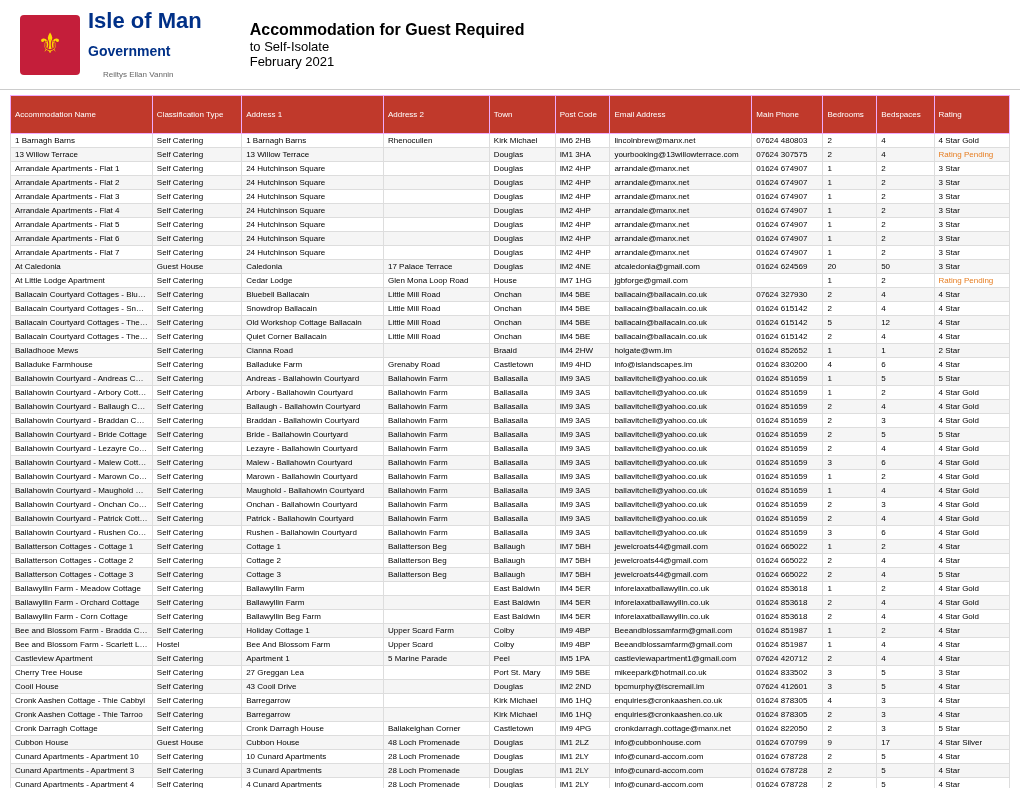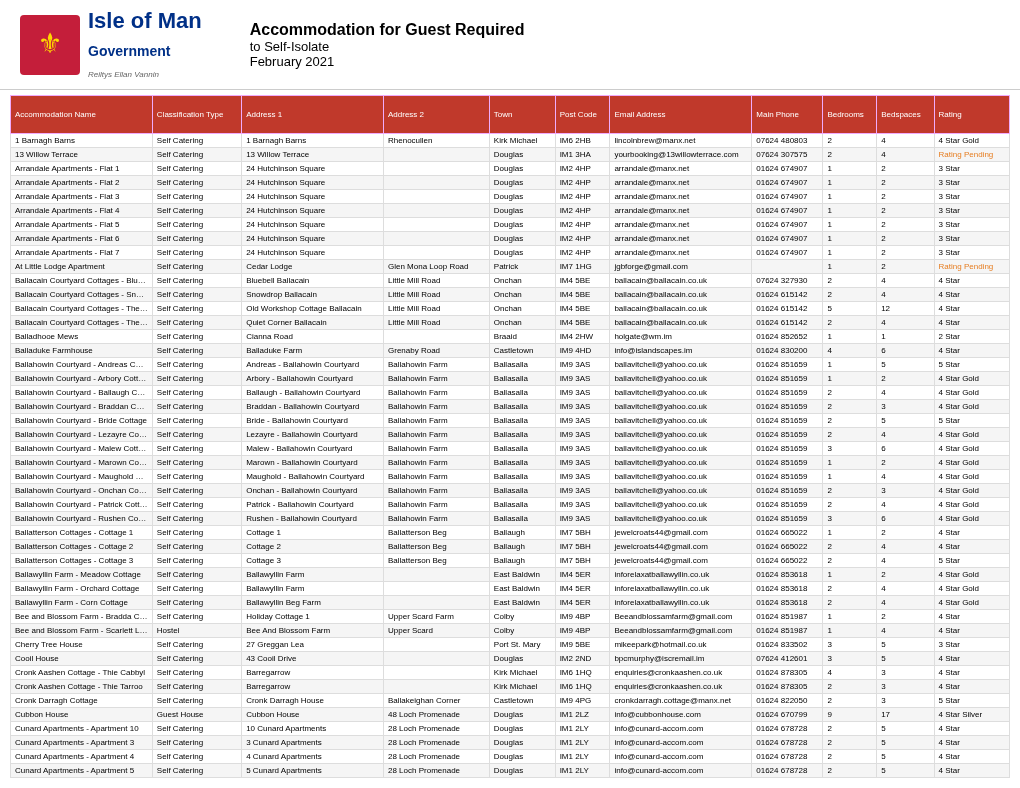--- a/index.html
+++ b/index.html
@@ -40,21 +40,21 @@
     }
     .logo-isle span { color: #003087; }
     .logo-gov {
       font-size: 14px;
       font-weight: bold;
       color: #003087;
     }
     .logo-tagline {
       font-size: 8px;
       color: #666;
-      font-style: italic;
+      margin-left: 15px;
     }
     .header-title {
       margin-left: 28px;
     }
     .header-title h1 {
       font-size: 16px;
       font-weight: bold;
       color: #000;
     }
     .header-title h2 {
@@ -251,25 +251,38 @@
           <td></td>
           <td>Douglas</td>
           <td>IM2 4HP</td>
           <td>arrandale@manx.net</td>
           <td>01624 674907</td>
           <td>1</td>
           <td>2</td>
           <td>3 Star</td>
         </tr>
         <tr>
+          <td>At Caledonia</td>
+          <td>Guest House</td>
+          <td>Caledonia</td>
+          <td>17 Palace Terrace</td>
+          <td>Douglas</td>
+          <td>IM2 4NE</td>
+          <td>atcaledonia@gmail.com</td>
+          <td>01624 624569</td>
+          <td>20</td>
+          <td>50</td>
+          <td>3 Star</td>
+        </tr>
+        <tr>
           <td>At Little Lodge Apartment</td>
           <td>Self Catering</td>
           <td>Cedar Lodge</td>
           <td>Glen Mona Loop Road</td>
-          <td>Patrick</td>
+          <td>House</td>
           <td>IM7 1HG</td>
           <td>jgbforge@gmail.com</td>
           <td></td>
           <td>1</td>
           <td>2</td>
           <td class="rating-pending">Rating Pending</td>
         </tr>
         <tr>
           <td>Ballacain Courtyard Cottages - Bluebell Cottage</td>
           <td>Self Catering</td>
@@ -602,20 +615,33 @@
           <td>Upper Scard</td>
           <td>Colby</td>
           <td>IM9 4BP</td>
           <td>Beeandblossamfarm@gmail.com</td>
           <td>01624 851987</td>
           <td>1</td>
           <td>4</td>
           <td>4 Star</td>
         </tr>
         <tr>
+          <td>Castleview Apartment</td>
+          <td>Self Catering</td>
+          <td>Apartment 1</td>
+          <td>5 Marine Parade</td>
+          <td>Peel</td>
+          <td>IM5 1PA</td>
+          <td>castleviewapartment1@gmail.com</td>
+          <td>07624 420712</td>
+          <td>2</td>
+          <td>4</td>
+          <td>4 Star</td>
+        </tr>
+        <tr>
           <td>Cherry Tree House</td>
           <td>Self Catering</td>
           <td>27 Greggan Lea</td>
           <td></td>
           <td>Port St. Mary</td>
           <td>IM9 5BE</td>
           <td>mikeepark@hotmail.co.uk</td>
           <td>01624 833502</td>
           <td>3</td>
           <td>5</td>

